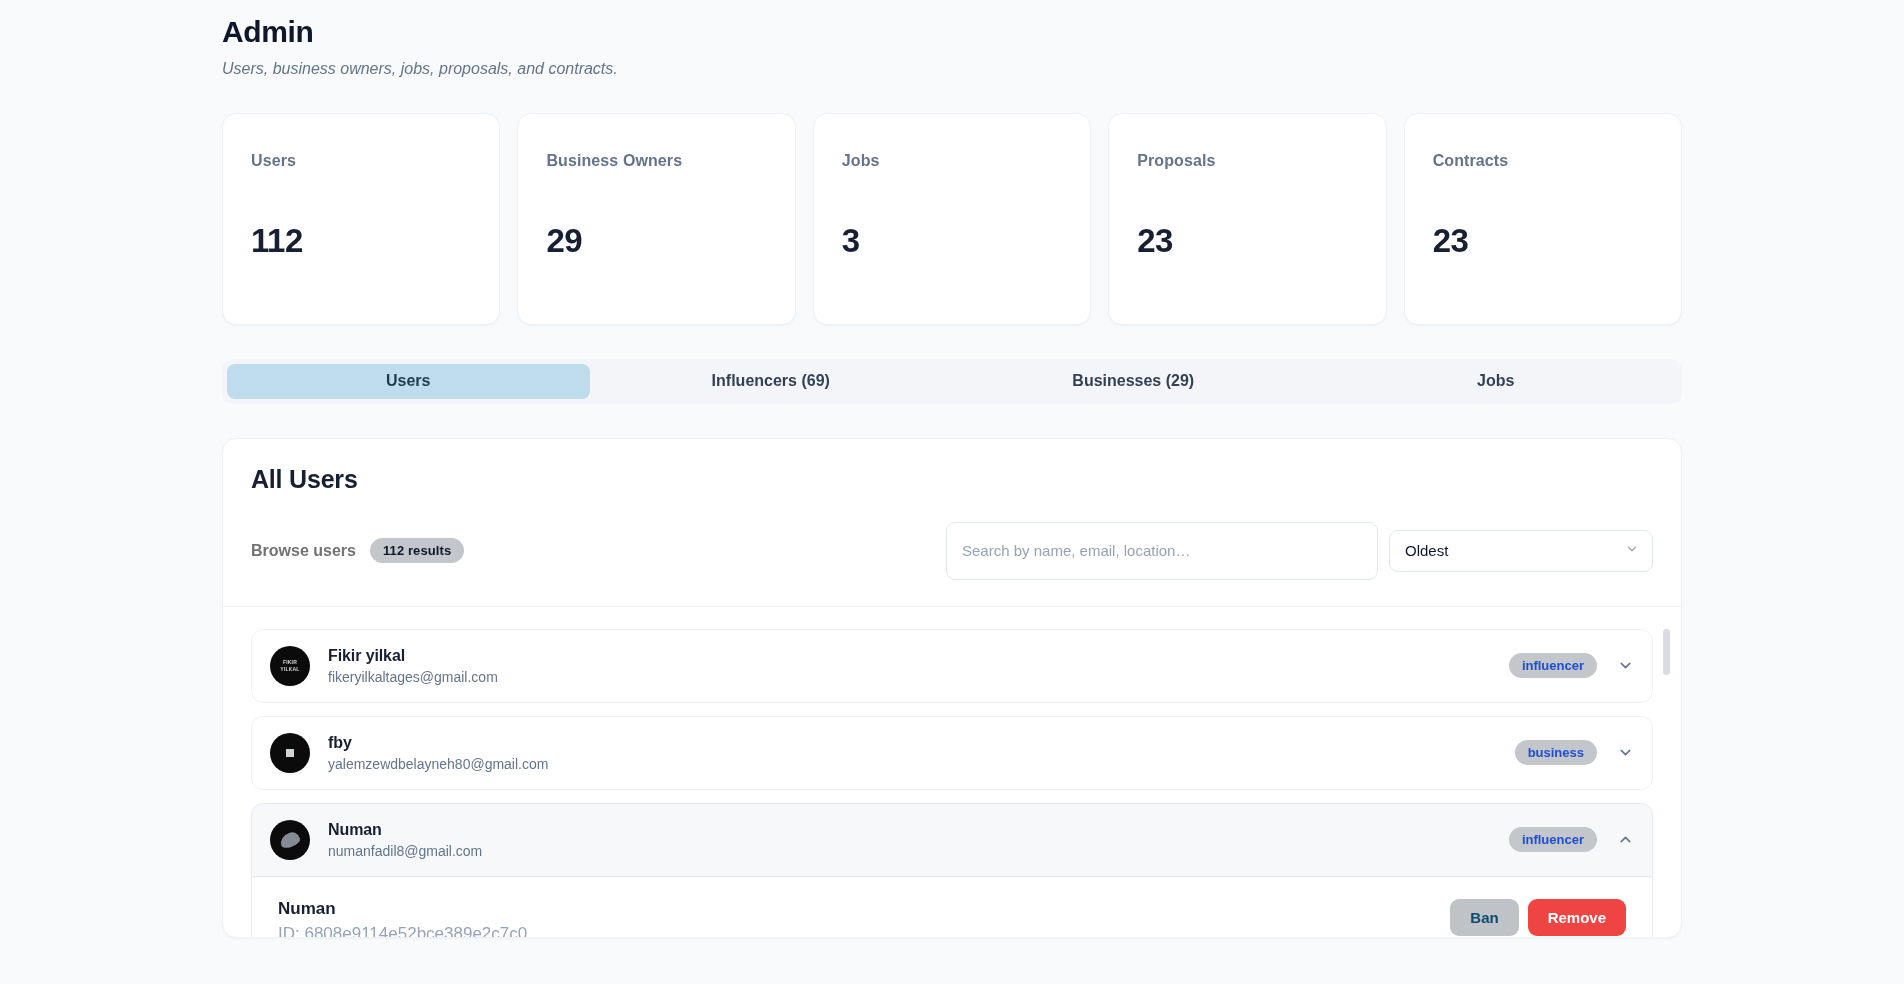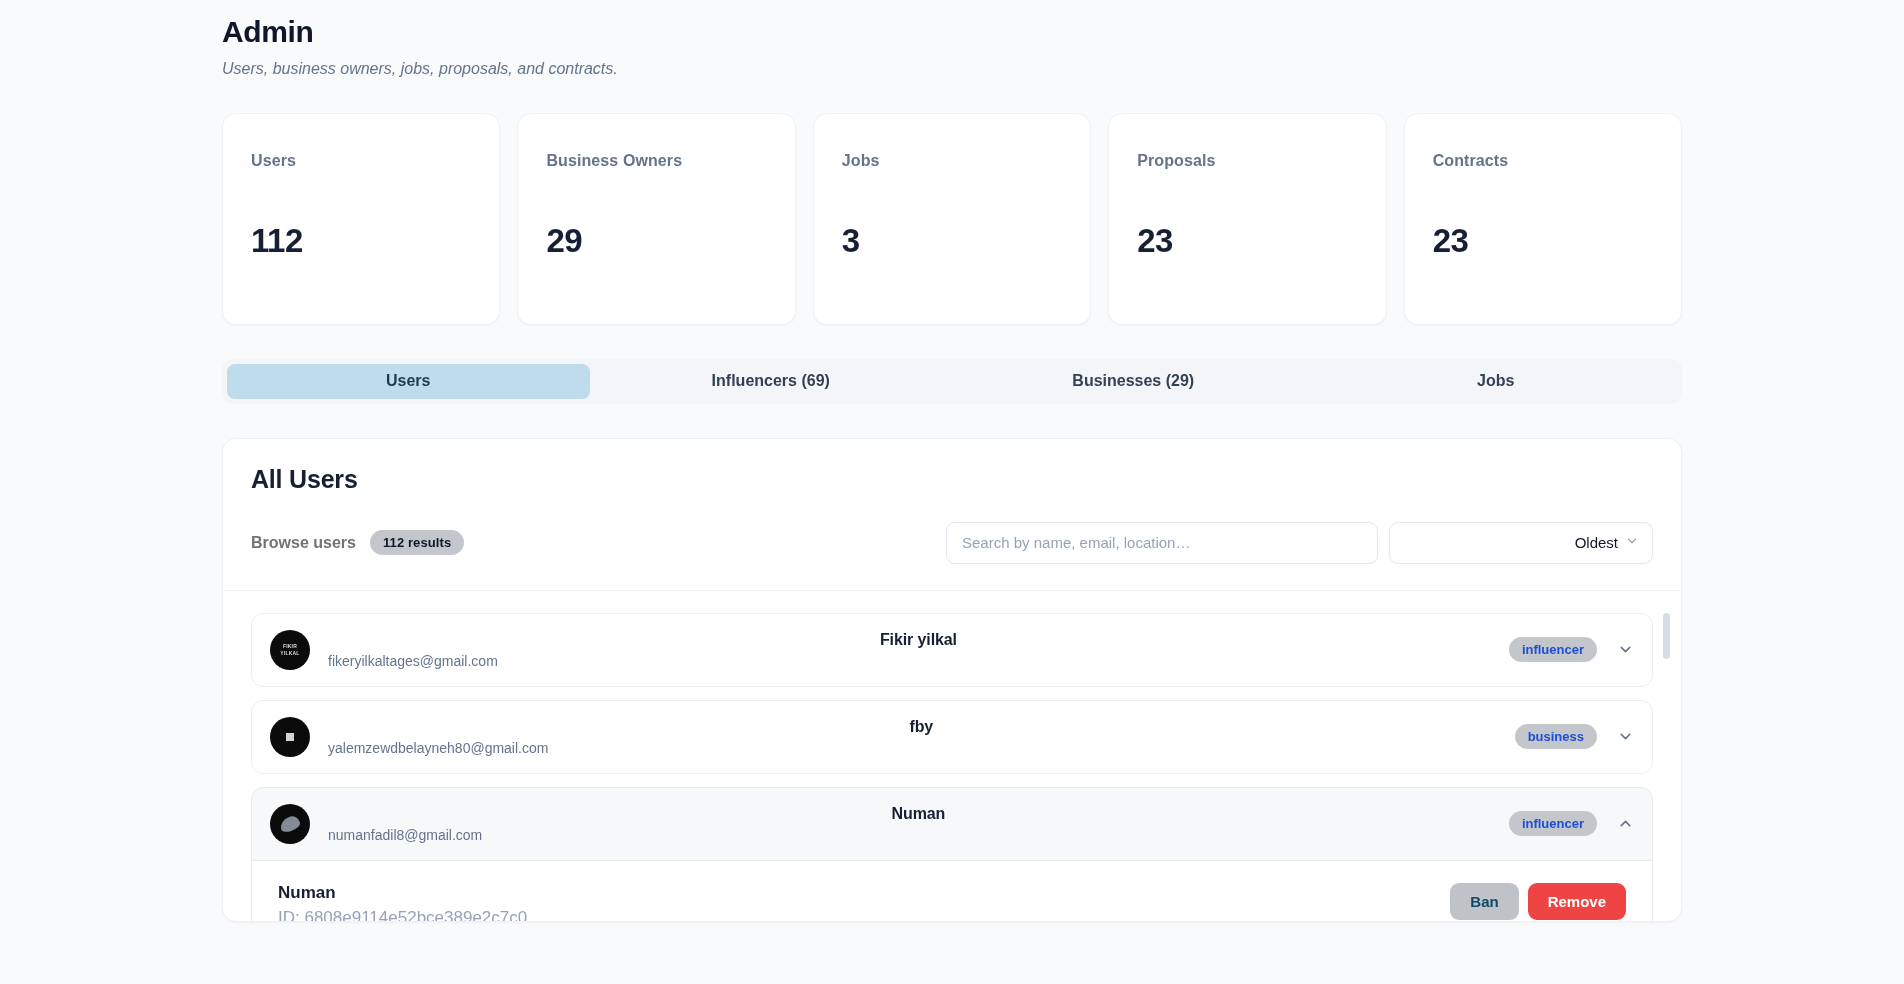--- a/index.html
+++ b/index.html
@@ -140,21 +140,21 @@
     background: #c3c6cb;
     color: #0f172a;
     font-size: 13px;
     font-weight: 700;
     padding: 5px 13px;
     border-radius: 999px;
     letter-spacing: 0.1px;
   }
   .search-input {
     width: 432px;
-    height: 42px;
+    height: 58px;
     border: 1px solid #e2e8f0;
     border-radius: 9px;
     padding: 0 15px;
     font-size: 15px;
     font-family: inherit;
     color: #1e293b;
     background: #fff;
     outline: none;
   }
   .search-input::placeholder { color: #94a3b8; }
@@ -171,21 +171,20 @@
     border-radius: 9px;
     padding: 0 34px 0 15px;
     font-size: 15px;
     font-family: inherit;
     color: #0f172a;
     background: #fff;
     appearance: none;
     -webkit-appearance: none;
     outline: none;
     cursor: pointer;
-    text-align: right;
   }
   .select-chevron {
     position: absolute;
     right: 14px;
     top: 50%;
     transform: translateY(-50%);
     pointer-events: none;
     display: block;
     color: #94a3b8;
   }
@@ -248,21 +247,20 @@
     height: 8px;
     background: #cfd4da;
   }
 
   .user-meta { margin-left: 18px; flex: 1 1 auto; min-width: 0; }
   .user-name {
     font-size: 16px;
     font-weight: 700;
     color: #172033;
     letter-spacing: -0.1px;
-    text-align: center;
   }
   .user-email {
     margin-top: 4px;
     font-size: 14px;
     color: #64748b;
   }
 
   .role-badge {
     background: #c3c6cb;
     color: #1d4ed8;

